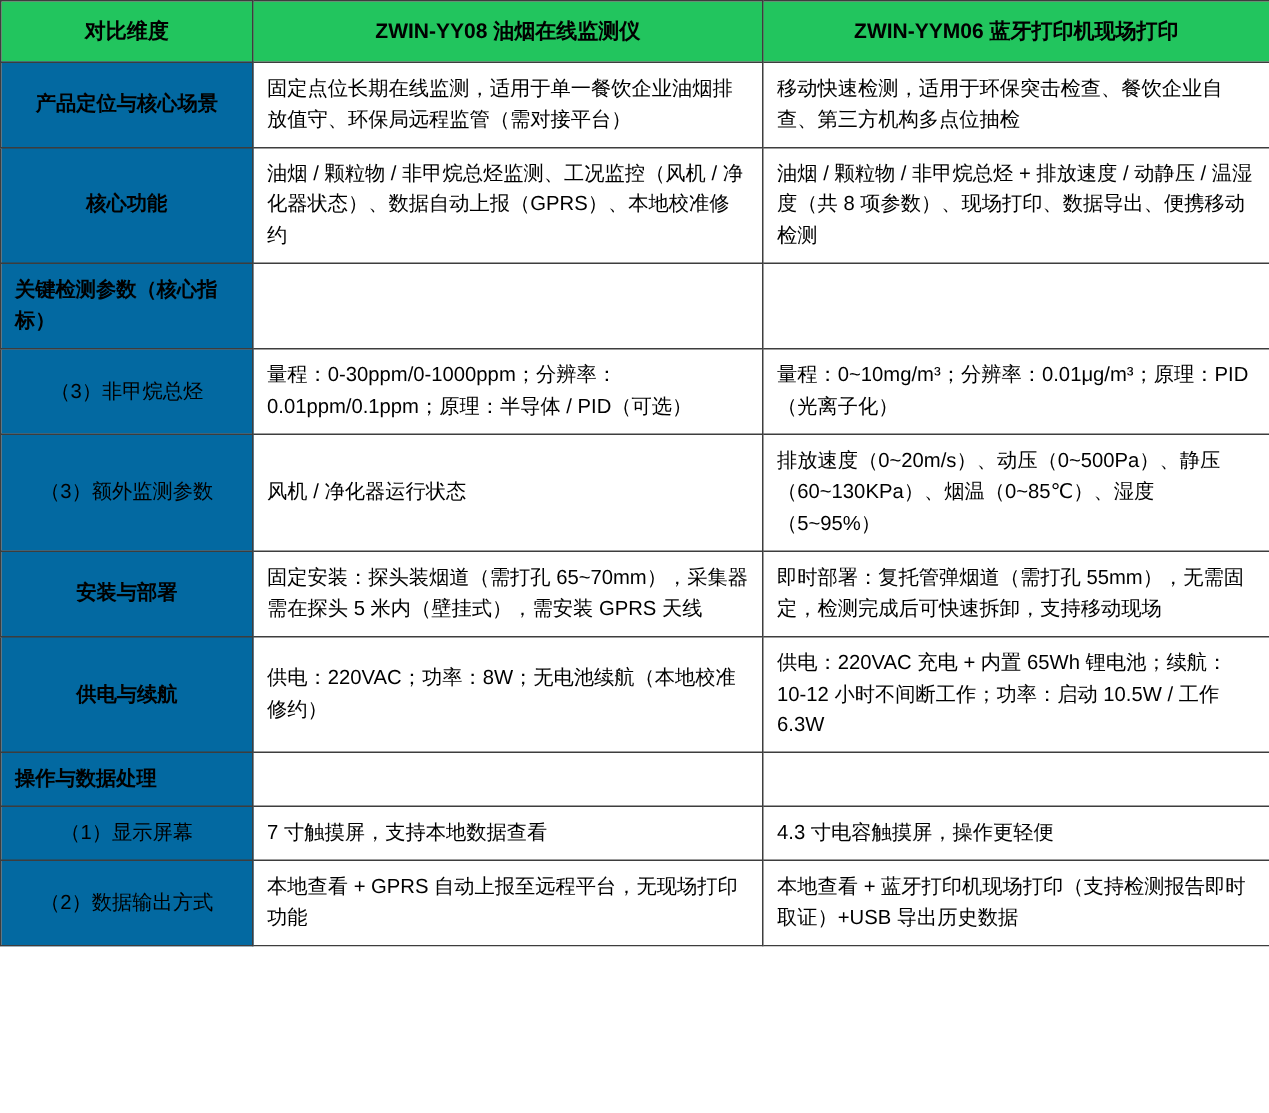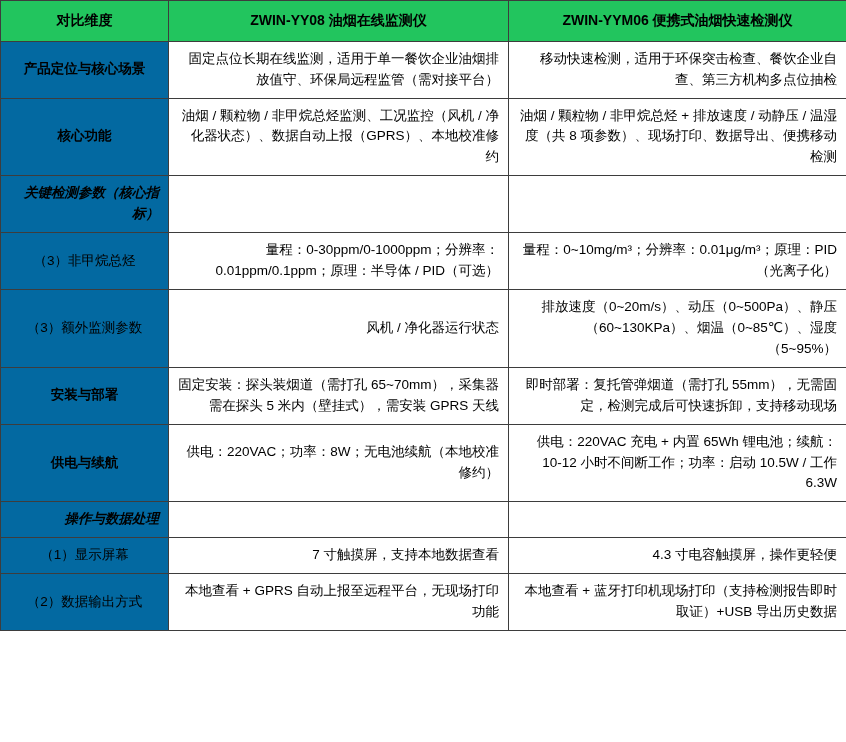--- a/index.html
+++ b/index.html
@@ -41,44 +41,43 @@
     text-align: center;
     font-weight: bold;
     background: #0369a1;
   }
   td.rowhead.sub {
     font-weight: normal;
     text-align: center;
   }
   td.rowhead.section {
     font-weight: bold;
-    text-align: right;
-    font-style: italic;
+    text-align: left;
   }
   td.cell {
-    text-align: right;
+    text-align: left;
   }
   td.empty {
     background: #ffffff;
   }
 </style>
 </head>
 <body>
 
 <table id="comparison-table">
   <colgroup>
     <col class="c0">
     <col class="c1">
     <col class="c2">
   </colgroup>
   <thead>
     <tr>
       <th>对比维度</th>
       <th>ZWIN-YY08 油烟在线监测仪</th>
-      <th>ZWIN-YYM06 便携式油烟快速检测仪</th>
+      <th>ZWIN-YYM06 蓝牙打印机现场打印</th>
     </tr>
   </thead>
   <tbody>
       <tr>
         <td class="rowhead">产品定位与核心场景</td>
         <td class="cell">固定点位长期在线监测，适用于单一餐饮企业油烟排放值守、环保局远程监管（需对接平台）</td>
         <td class="cell">移动快速检测，适用于环保突击检查、餐饮企业自查、第三方机构多点位抽检</td>
       </tr>
       <tr>
         <td class="rowhead">核心功能</td>

